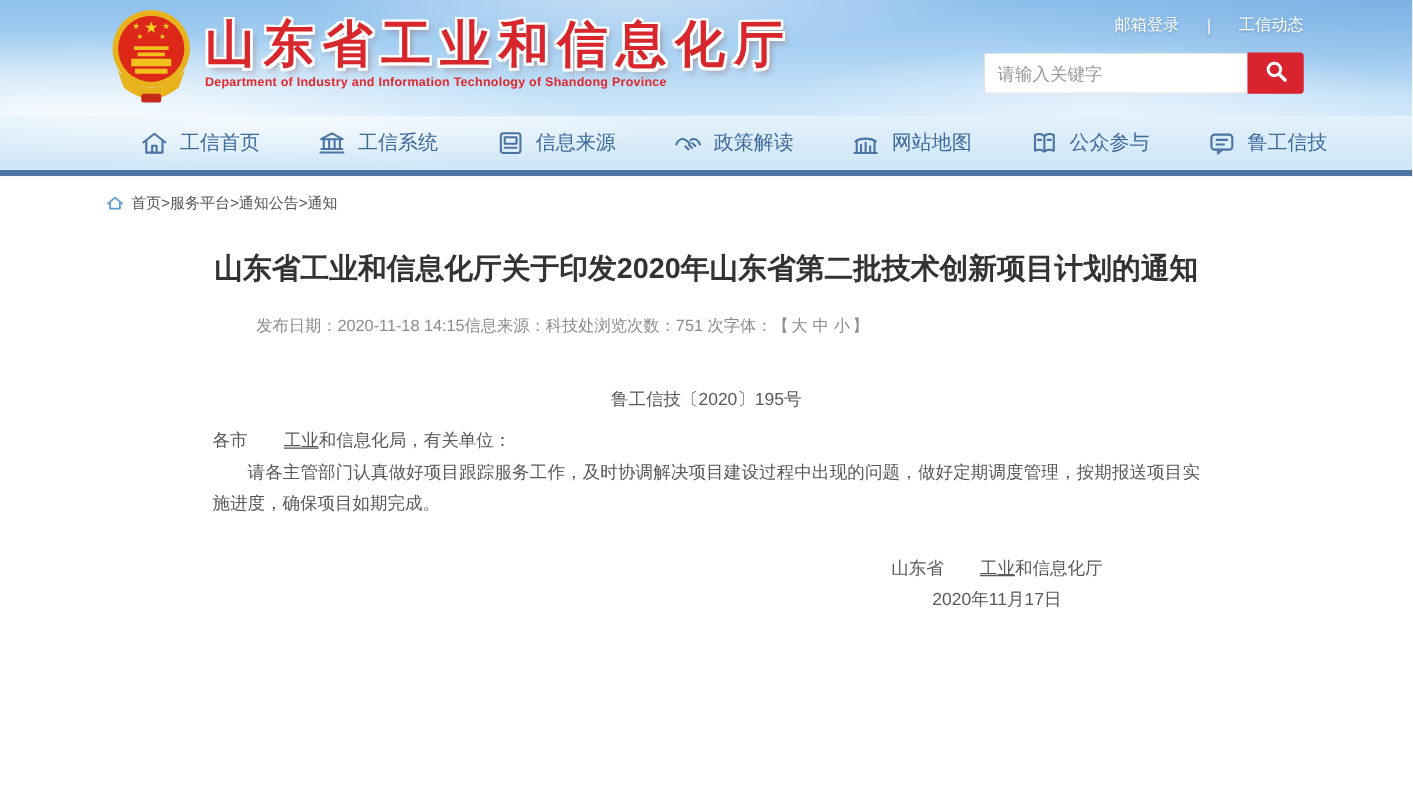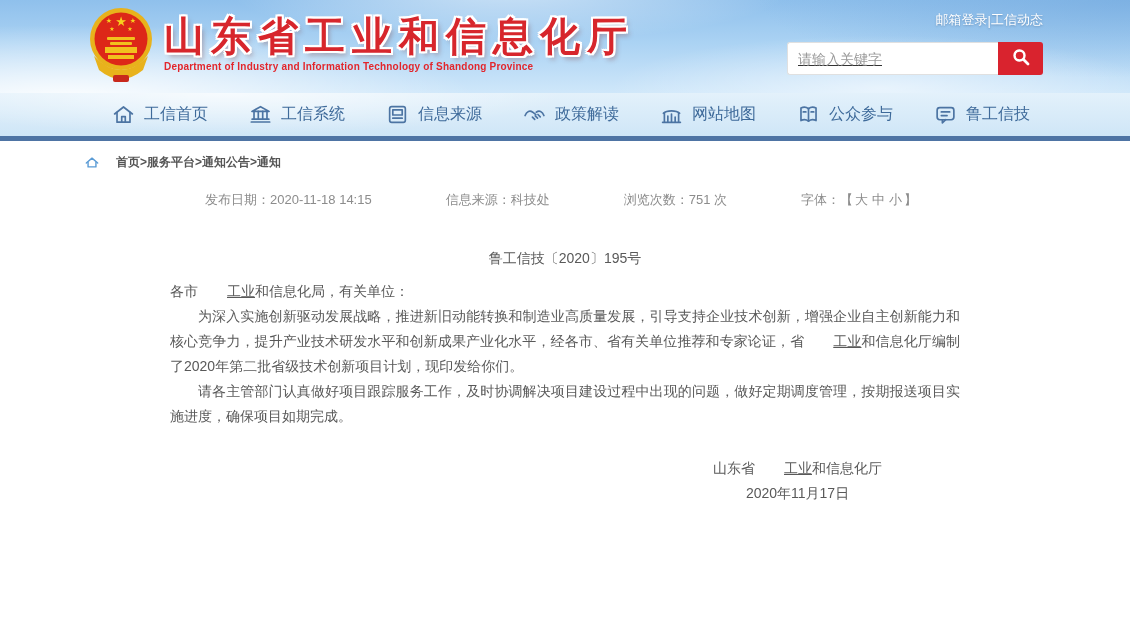--- a/index.html
+++ b/index.html
@@ -13,69 +13,68 @@
     background:
       radial-gradient(60% 130% at 6% 105%, rgba(255,255,255,.9), rgba(255,255,255,0) 60%),
       radial-gradient(45% 100% at 45% -10%, rgba(255,255,255,.55), rgba(255,255,255,0) 55%),
       radial-gradient(40% 95% at 78% 95%, rgba(255,255,255,.55), rgba(255,255,255,0) 60%),
       radial-gradient(55% 140% at 100% 0%, rgba(110,165,220,.55), rgba(255,255,255,0) 60%),
       linear-gradient(180deg, #8fc0ec 0%, #aad2f3 45%, #cfe7fa 100%);
   }
   .top-links {
     position: absolute; top: 11px; right: 87px;
     color: #fff; font-size: 13px; text-shadow: 0 1px 2px rgba(60,90,130,.45);
-    display: flex; align-items: center; gap: 0;
+    display: flex; align-items: center; gap: 22px;
   }
   .top-links a { color: #fff; text-decoration: none; cursor: pointer; }
   .brand { position: absolute; left: 88px; top: 6px; display: flex; align-items: flex-start; }
   .emblem { width: 66px; height: 80px; flex: 0 0 auto; }
   .brand-text { margin-left: 10px; padding-top: 8px; }
   .site-title {
     font-size: 40px; font-weight: bold; color: #d7262c; letter-spacing: 7px; line-height: 44px;
     text-shadow: -2px -2px 0 #fff, 2px -2px 0 #fff, -2px 2px 0 #fff, 2px 2px 0 #fff,
                  0 2px 0 #fff, 2px 0 0 #fff, 0 -2px 0 #fff, -2px 0 0 #fff,
                  3px 4px 5px rgba(130,70,70,.45);
   }
   .site-subtitle { font-size: 10px; font-weight: bold; color: #e2262c; margin-top: 3px; letter-spacing: .2px; }
   .search { position: absolute; top: 42px; right: 87px; display: flex; }
   .search input {
     width: 211px; height: 33px; border: 1px solid #e0e0e0; border-right: none; outline: none;
     padding: 0 10px; font-size: 14px; color: #333; border-radius: 3px 0 0 3px;
     font-family: "Liberation Sans", sans-serif;
-    text-decoration: underline;
   }
   .search input::placeholder { color: #999; }
   .search button {
     width: 45px; height: 33px; border: none; background: #d9232e; border-radius: 0 3px 3px 0;
     display: flex; align-items: center; justify-content: center; cursor: pointer;
   }
 
   
   .nav {
     height: 43px; display: flex; align-items: center; justify-content: space-between;
-    padding: 0 100px 0 112px;
+    padding: 0 68px 0 112px;
     background:
       radial-gradient(50% 160% at 20% 0%, rgba(255,255,255,.7), rgba(255,255,255,0) 60%),
       linear-gradient(180deg, #e3f1fb 0%, #cfe6f7 100%);
   }
   .nav-item { display: flex; align-items: center; gap: 9px; cursor: pointer; }
   .nav-item svg { display: block; }
   .nav-label { font-size: 16px; color: #3e6a9a; }
   .divider { height: 5px; background: #4e74a4; }
 
   
   .content { background: #fff; padding-top: 13px; }
-  .breadcrumb { margin-left: 85px; display: flex; align-items: center; gap: 17px; font-size: 12px; color: #555; font-weight: bold; }
+  .breadcrumb { margin-left: 85px; display: flex; align-items: center; gap: 6px; font-size: 12px; color: #555; }
   .breadcrumb svg { display: block; }
   .article-title {
     width: 820px; margin: 26px auto 0; text-align: center;
     font-size: 23px; line-height: 35px; font-weight: 600; color: #333;
   }
   .meta {
-    width: 712px; margin: 20px 0 0 205px; display: flex; justify-content: space-between;
+    width: 712px; margin: 20px 0 0 205px; display: flex; 
     font-size: 13px; color: #8c8c8c; white-space: nowrap;
   }
   .meta .font-ctl span.fs { cursor: pointer; margin: 0 2px; }
   .doc-number { text-align: center; margin-top: 41px; font-size: 14px; color: #595959; }
   .body-text { width: 790px; margin: 11px 0 0 170px; font-size: 14px; color: #595959; line-height: 25px; text-align: justify; }
   .body-text p.indent { text-indent: 2em; }
   .u { text-decoration: underline; margin-left: 29px; }
   .attachment { text-indent: 2em; margin-top: 25px; }
   .signature { margin: 27px 248px 0 auto; width: max-content; text-align: center; font-size: 14px; color: #595959; line-height: 25px; }
 </style>
@@ -209,33 +208,33 @@
     <div class="breadcrumb">
       <span>
         <svg width="14" height="13" viewBox="0 0 16 14" fill="none" stroke="#5a9bd5" stroke-width="1.6" stroke-linejoin="round" stroke-linecap="round">
           <path d="M1.5 7.5 L8 2 L14.5 7.5"></path>
             <path d="M3.5 6.8 V12 H12.5 V6.8"></path>
         </svg>
       </span>
       <span>首页&gt;服务平台&gt;通知公告&gt;通知</span>
     </div>
 
+    <h1 class="article-title">山东省工业和信息化厅关于印发2020年山东省第二批技术创新项目计划的通知</h1>
 
     <div class="meta">
       <span><span>发布日期：</span><span>2020-11-18 14:15</span></span>
       <span><span>信息来源：</span><span>科技处</span></span>
       <span><span>浏览次数：</span><span>751 次</span></span>
       <span class="font-ctl"><span>字体：【</span><span class="fs">大</span><span class="fs">中</span><span class="fs">小</span><span>】</span></span>
     </div>
 
     <div class="doc-number">鲁工信技〔2020〕195号</div>
 
     <div class="body-text">
       <p><span>各市</span><span class="u">工业</span><span>和信息化局，有关单位：</span></p>
-      <p class="indent"><span>为深入实施创新驱动发展战略，推进新旧动能转换和制造业高质量发展，引导支持企业技术创新，增强企业自主创新能力和核心竞争力，提升产业技术研发水平和创新成果产业化水平，经各市、省有关单位推荐和专家论证，省</span><span class="u">工业</span><span>和信息化厅编制了2020年第二批省级技术创新项目计划，现印发给你们。</span></p>
       <p class="indent">请各主管部门认真做好项目跟踪服务工作，及时协调解决项目建设过程中出现的问题，做好定期调度管理，按期报送项目实施进度，确保项目如期完成。</p>
     </div>
 
     <div class="signature">
       <div><span>山东省</span><span class="u">工业</span><span>和信息化厅</span></div>
       <div>2020年11月17日</div>
     </div>
 
   </div>
 </div>

